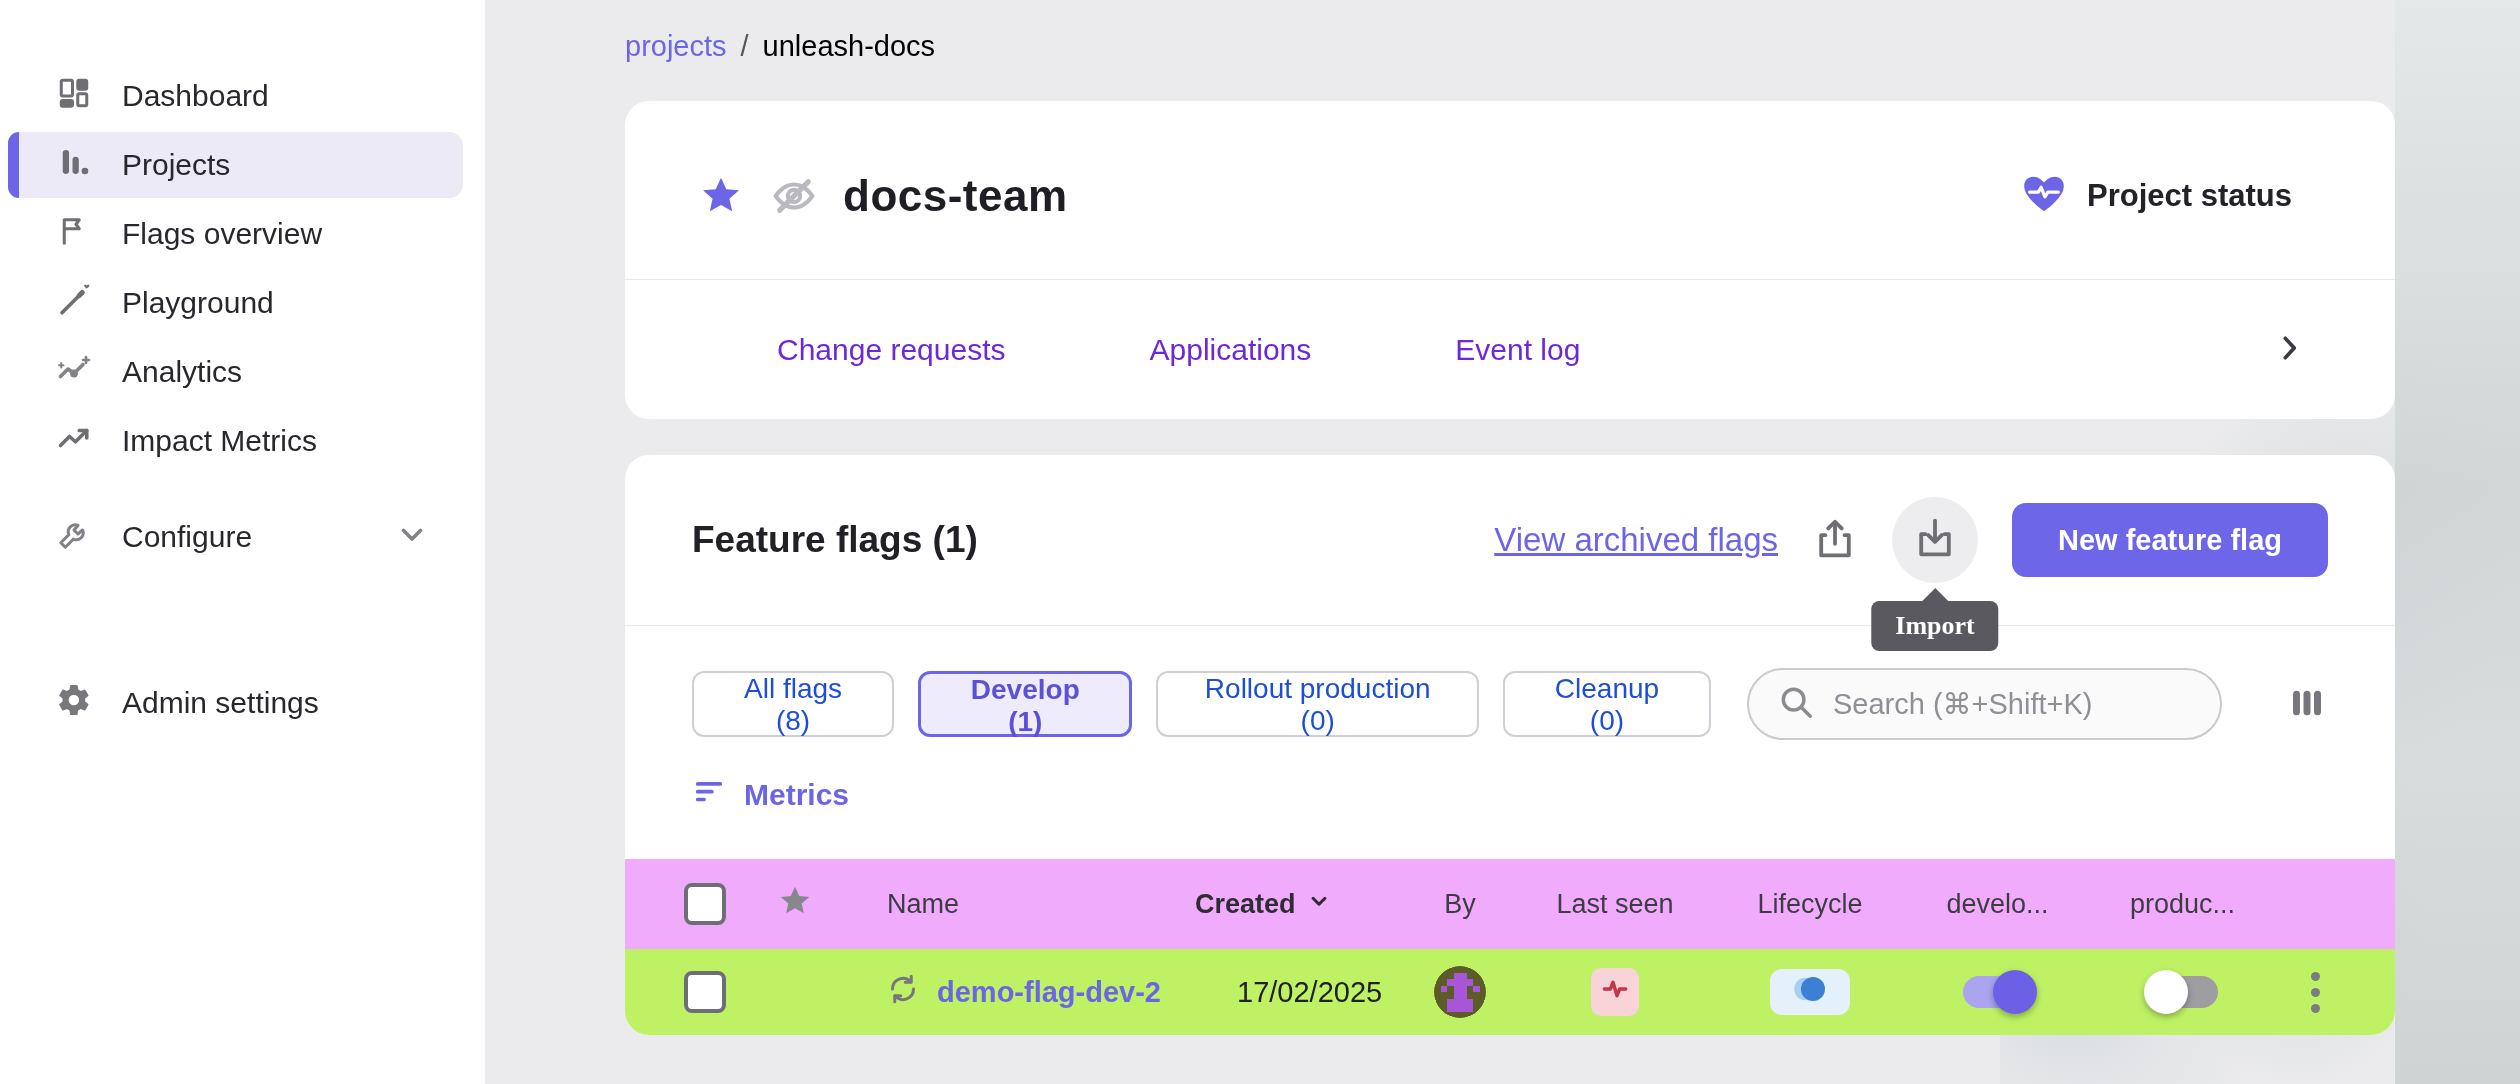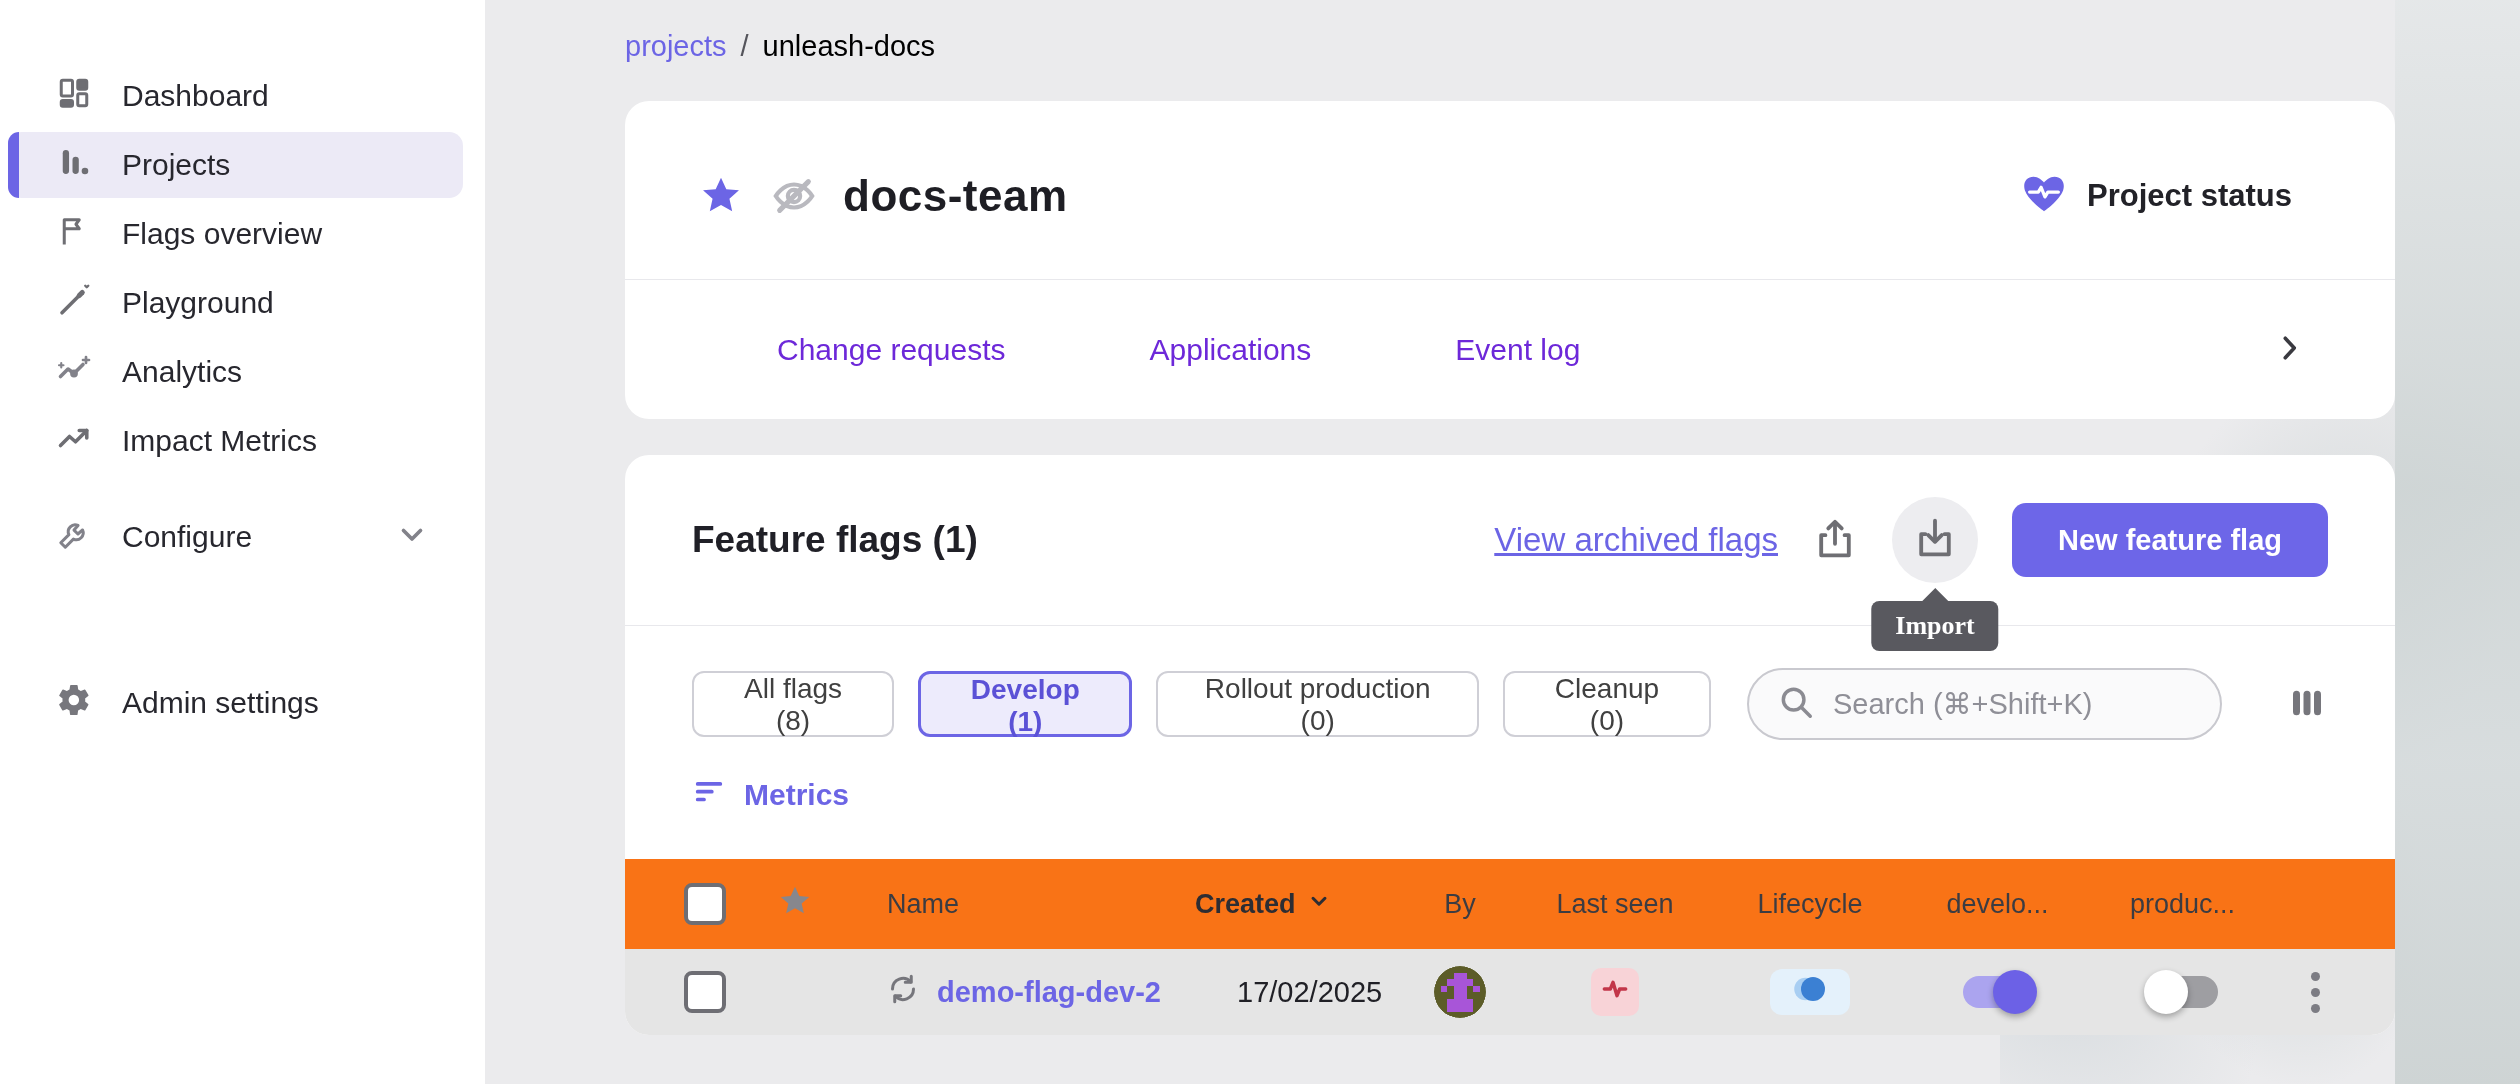--- a/index.html
+++ b/index.html
@@ -64,36 +64,36 @@
   .primary-btn { height:74px; padding:0 46px; background:#6d66e8; border:none; border-radius:14px;
     color:#fff; font-size:29px; font-weight:700; font-family:inherit; cursor:pointer; }
 
   .tooltip { position:absolute; top:calc(100% + 18px); left:50%; transform:translateX(-50%);
     background:#59595f; color:#fff; font-size:26px; font-weight:700; padding:10px 24px; border-radius:8px; white-space:nowrap; z-index:6; }
   .tooltip::before { content:""; position:absolute; bottom:100%; left:50%; transform:translateX(-50%);
     border:13px solid transparent; border-bottom-color:#59595f; }
 
   .toolbar { display:flex; align-items:center; gap:24px; padding:42px 67px 0; }
   .chip { height:66px; padding:0 33px; background:#fff; border:2px solid #cfcfd6; border-radius:12px;
-    font-size:28px; color:#404040; font-family:inherit; cursor:pointer; }
+    font-size:28px; color:#1d4ed8; font-family:inherit; cursor:pointer; }
   .chip.active { border:3px solid #6c65e5; background:#edebfc; color:#5b51d6; font-weight:700; }
   .search-box { margin-left:12px; width:500px; height:72px; border:2px solid #c9c9cf; border-radius:36px;
     background:#fafafb; display:flex; align-items:center; gap:18px; padding:0 28px; }
   .search-box input { border:none; outline:none; background:transparent; font-size:29px; font-family:inherit; color:#3a3a40; width:100%; }
   .search-box input::placeholder { color:#8f8f97; }
   .columns-btn { margin-left:40px; }
 
   .filter-row { display:flex; align-items:center; gap:18px; padding:34px 67px 44px; color:#6c65e5;
     font-size:30px; font-weight:700; cursor:pointer; width:fit-content; }
 
   .ftable { width:100%; }
   .trow { display:grid; grid-template-columns:80px 100px 350px 210px 110px 200px 190px 185px 185px 80px;
     padding:0 40px; align-items:center; }
-  .thead { background:#f97316; height:90px; font-size:27px; color:#3c3c42; }
-  .tbody-row { background:#e5e5e5; height:86px; font-size:29px; }
+  .thead { background:#f0abfc; height:90px; font-size:27px; color:#3c3c42; }
+  .tbody-row { background:#bef264; height:86px; font-size:29px; }
   .cell { display:flex; align-items:center; }
   .cell.center { justify-content:center; }
   .cell.name-h { padding-left:42px; }
   .cell.created-h { gap:10px; font-weight:700; color:#2d2d33; }
   .checkbox { width:42px; height:42px; border:4px solid #6e6e74; border-radius:8px; background:#fff; cursor:pointer; }
   .name-cell { gap:16px; padding-left:40px; }
   .flag-link { color:#6c65e5; font-weight:700; cursor:pointer; }
   .date-cell { color:#202026; }
   .avatar { width:52px; height:52px; border-radius:50%; overflow:hidden; }
   .badge { border-radius:10px; display:flex; align-items:center; justify-content:center; }

